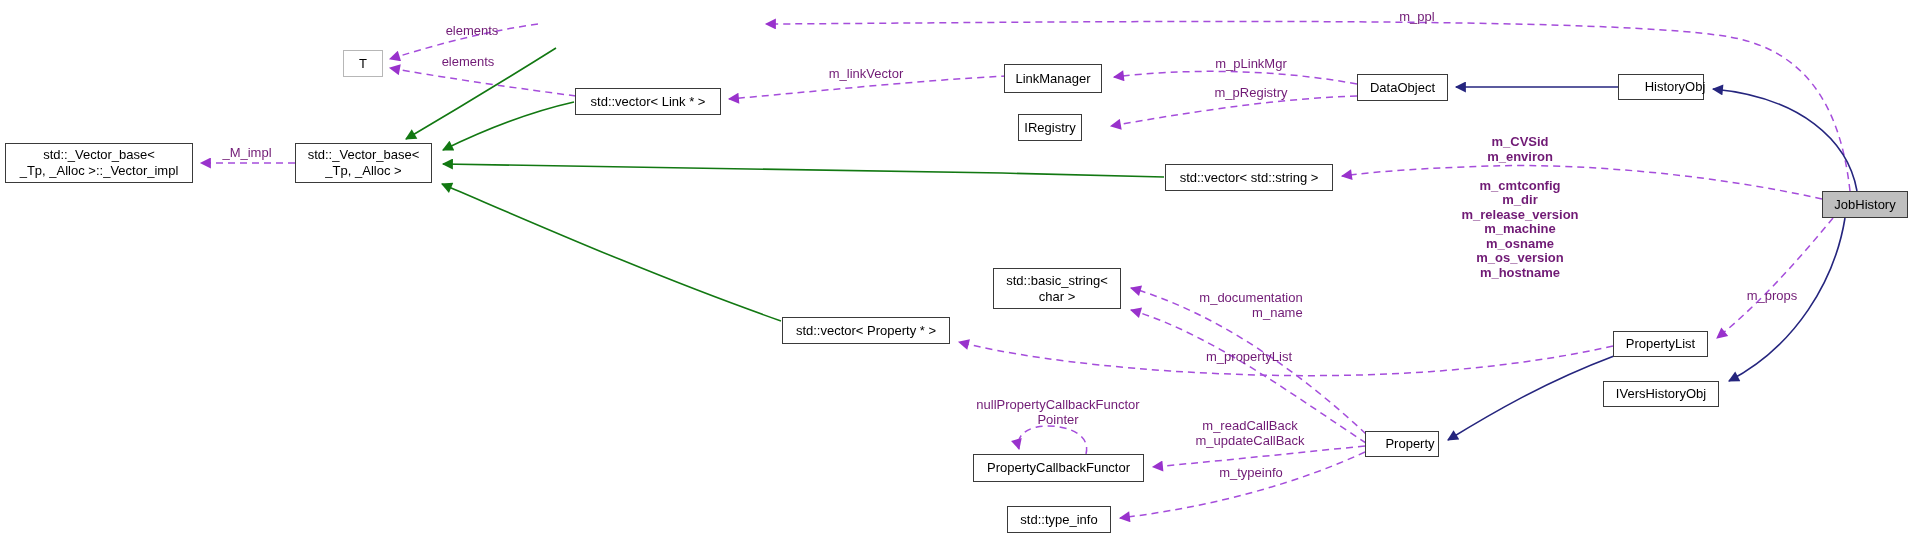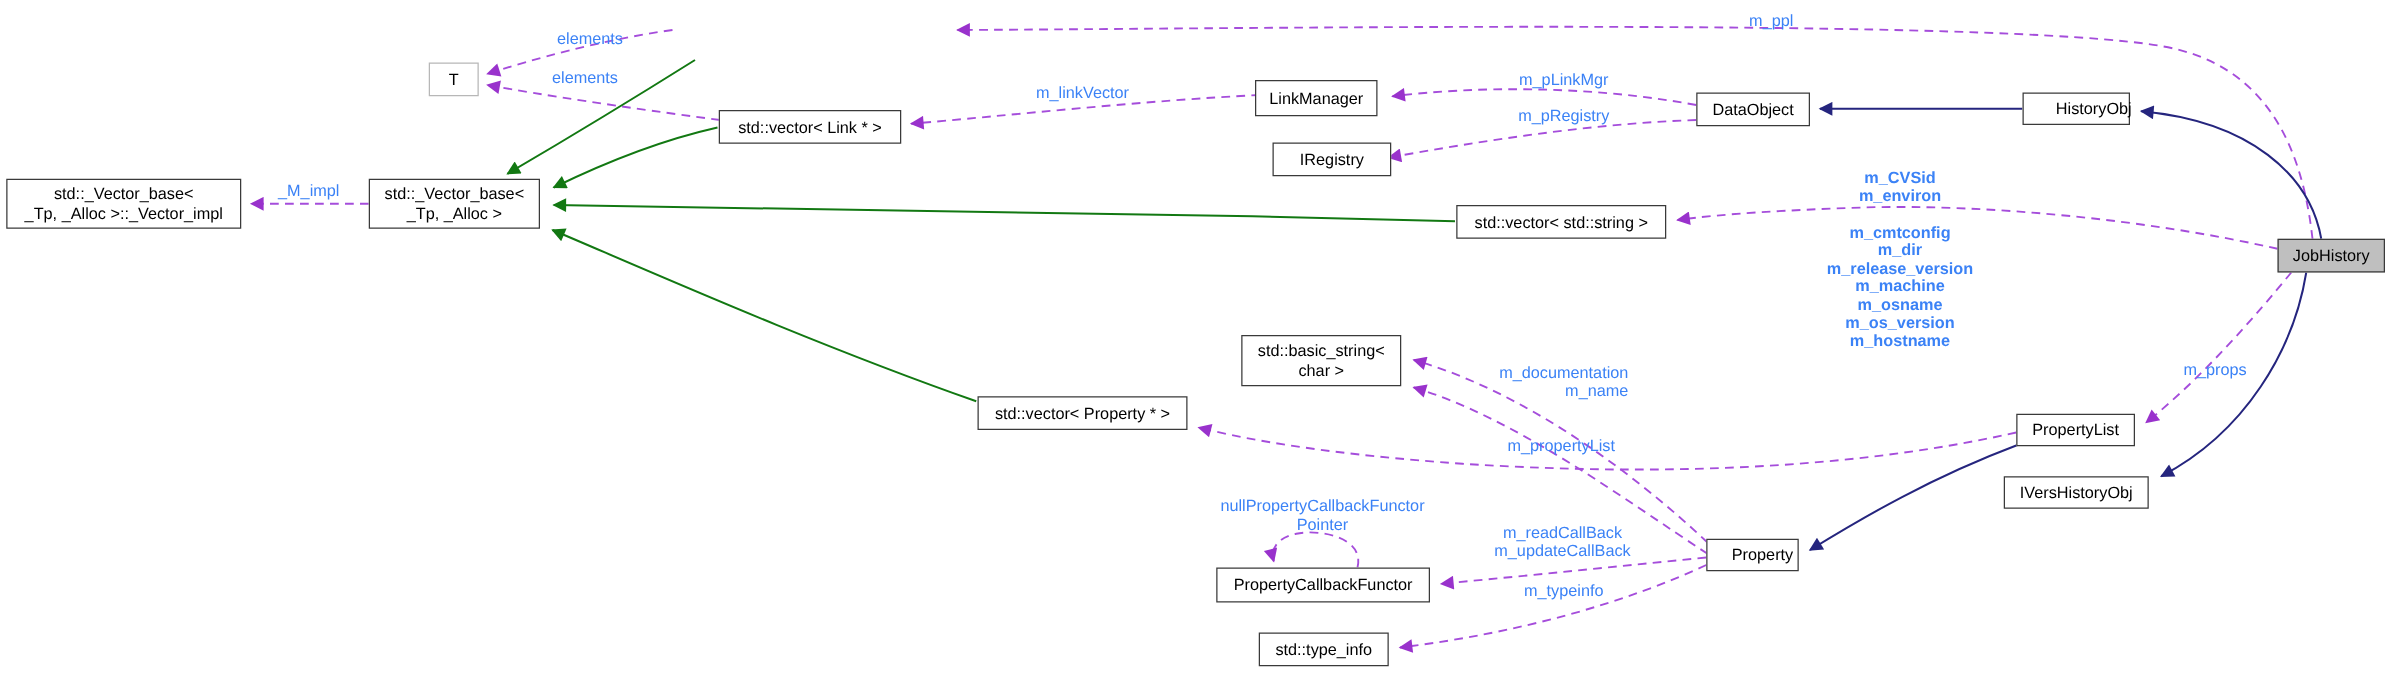--- a/index.html
+++ b/index.html
@@ -10,21 +10,21 @@
   svg.edges{position:absolute;left:0;top:0;width:1912px;height:540px;}
   .node{
     position:absolute;display:flex;align-items:center;justify-content:center;
     border:1.5px solid #3a3a3a;background:#ffffff;color:#000000;
     font-size:13px;line-height:1.22;text-align:center;white-space:pre-line;
     box-sizing:border-box;
   }
   .node.focus{background:#bfbfbf;}
   .node.tnode{border:1.5px solid #b7b7b7;}
   .elabel{
-    position:absolute;color:#3b82f6;font-size:13px;line-height:1.15;
+    position:absolute;color:#701a75;font-size:13px;line-height:1.15;
     text-align:center;white-space:pre-line;transform:translateX(-50%);
   }
   .elabel.gap{line-height:1.12;}
 </style>
 </head>
 <body>
 
 <div id="canvas">
 
   <svg class="edges" viewBox="0 0 1912 540">
@@ -69,21 +69,21 @@
       <path d="M 556 48 C 505 80, 452 112, 406 139" marker-end="url(#arrow-g)"></path>
       <path d="M 574 102 C 525 113, 482 131, 443 150" marker-end="url(#arrow-g)"></path>
       <path d="M 1164 177 C 900 170, 600 165, 443 164" marker-end="url(#arrow-g)"></path>
       <path d="M 781 321 C 650 275, 522 218, 442 184" marker-end="url(#arrow-g)"></path>
     </g>
   </svg>
 
   <div class="node tnode" style="left:343px;top:50px;width:40px;height:27px;">T</div>
   <div class="node" style="left:575px;top:88px;width:146px;height:27px;">std::vector&lt; Link * &gt;</div>
   <div class="node" style="left:1004px;top:64px;width:98px;height:29px;text-align:right;">LinkManager</div>
-  <div class="node" style="left:1018px;top:114px;width:95px;height:27px;">IRegistry</div>
+  <div class="node" style="left:1018px;top:114px;width:64px;height:27px;">IRegistry</div>
   <div class="node" style="left:1357px;top:74px;width:91px;height:27px;">DataObject</div>
   <div class="node" style="left:1618px;top:74px;width:86px;height:26px;padding-left:28px;">HistoryObj</div>
   <div class="node" style="left:5px;top:143px;width:188px;height:40px;">std::_Vector_base&lt;
 _Tp, _Alloc &gt;::_Vector_impl</div>
   <div class="node" style="left:295px;top:143px;width:137px;height:40px;">std::_Vector_base&lt;
 _Tp, _Alloc &gt;</div>
   <div class="node" style="left:1165px;top:164px;width:168px;height:27px;">std::vector&lt; std::string &gt;</div>
   <div class="node focus" style="left:1822px;top:191px;width:86px;height:27px;">JobHistory</div>
   <div class="node" style="left:993px;top:268px;width:128px;height:41px;">std::basic_string&lt;
 char &gt;</div>

